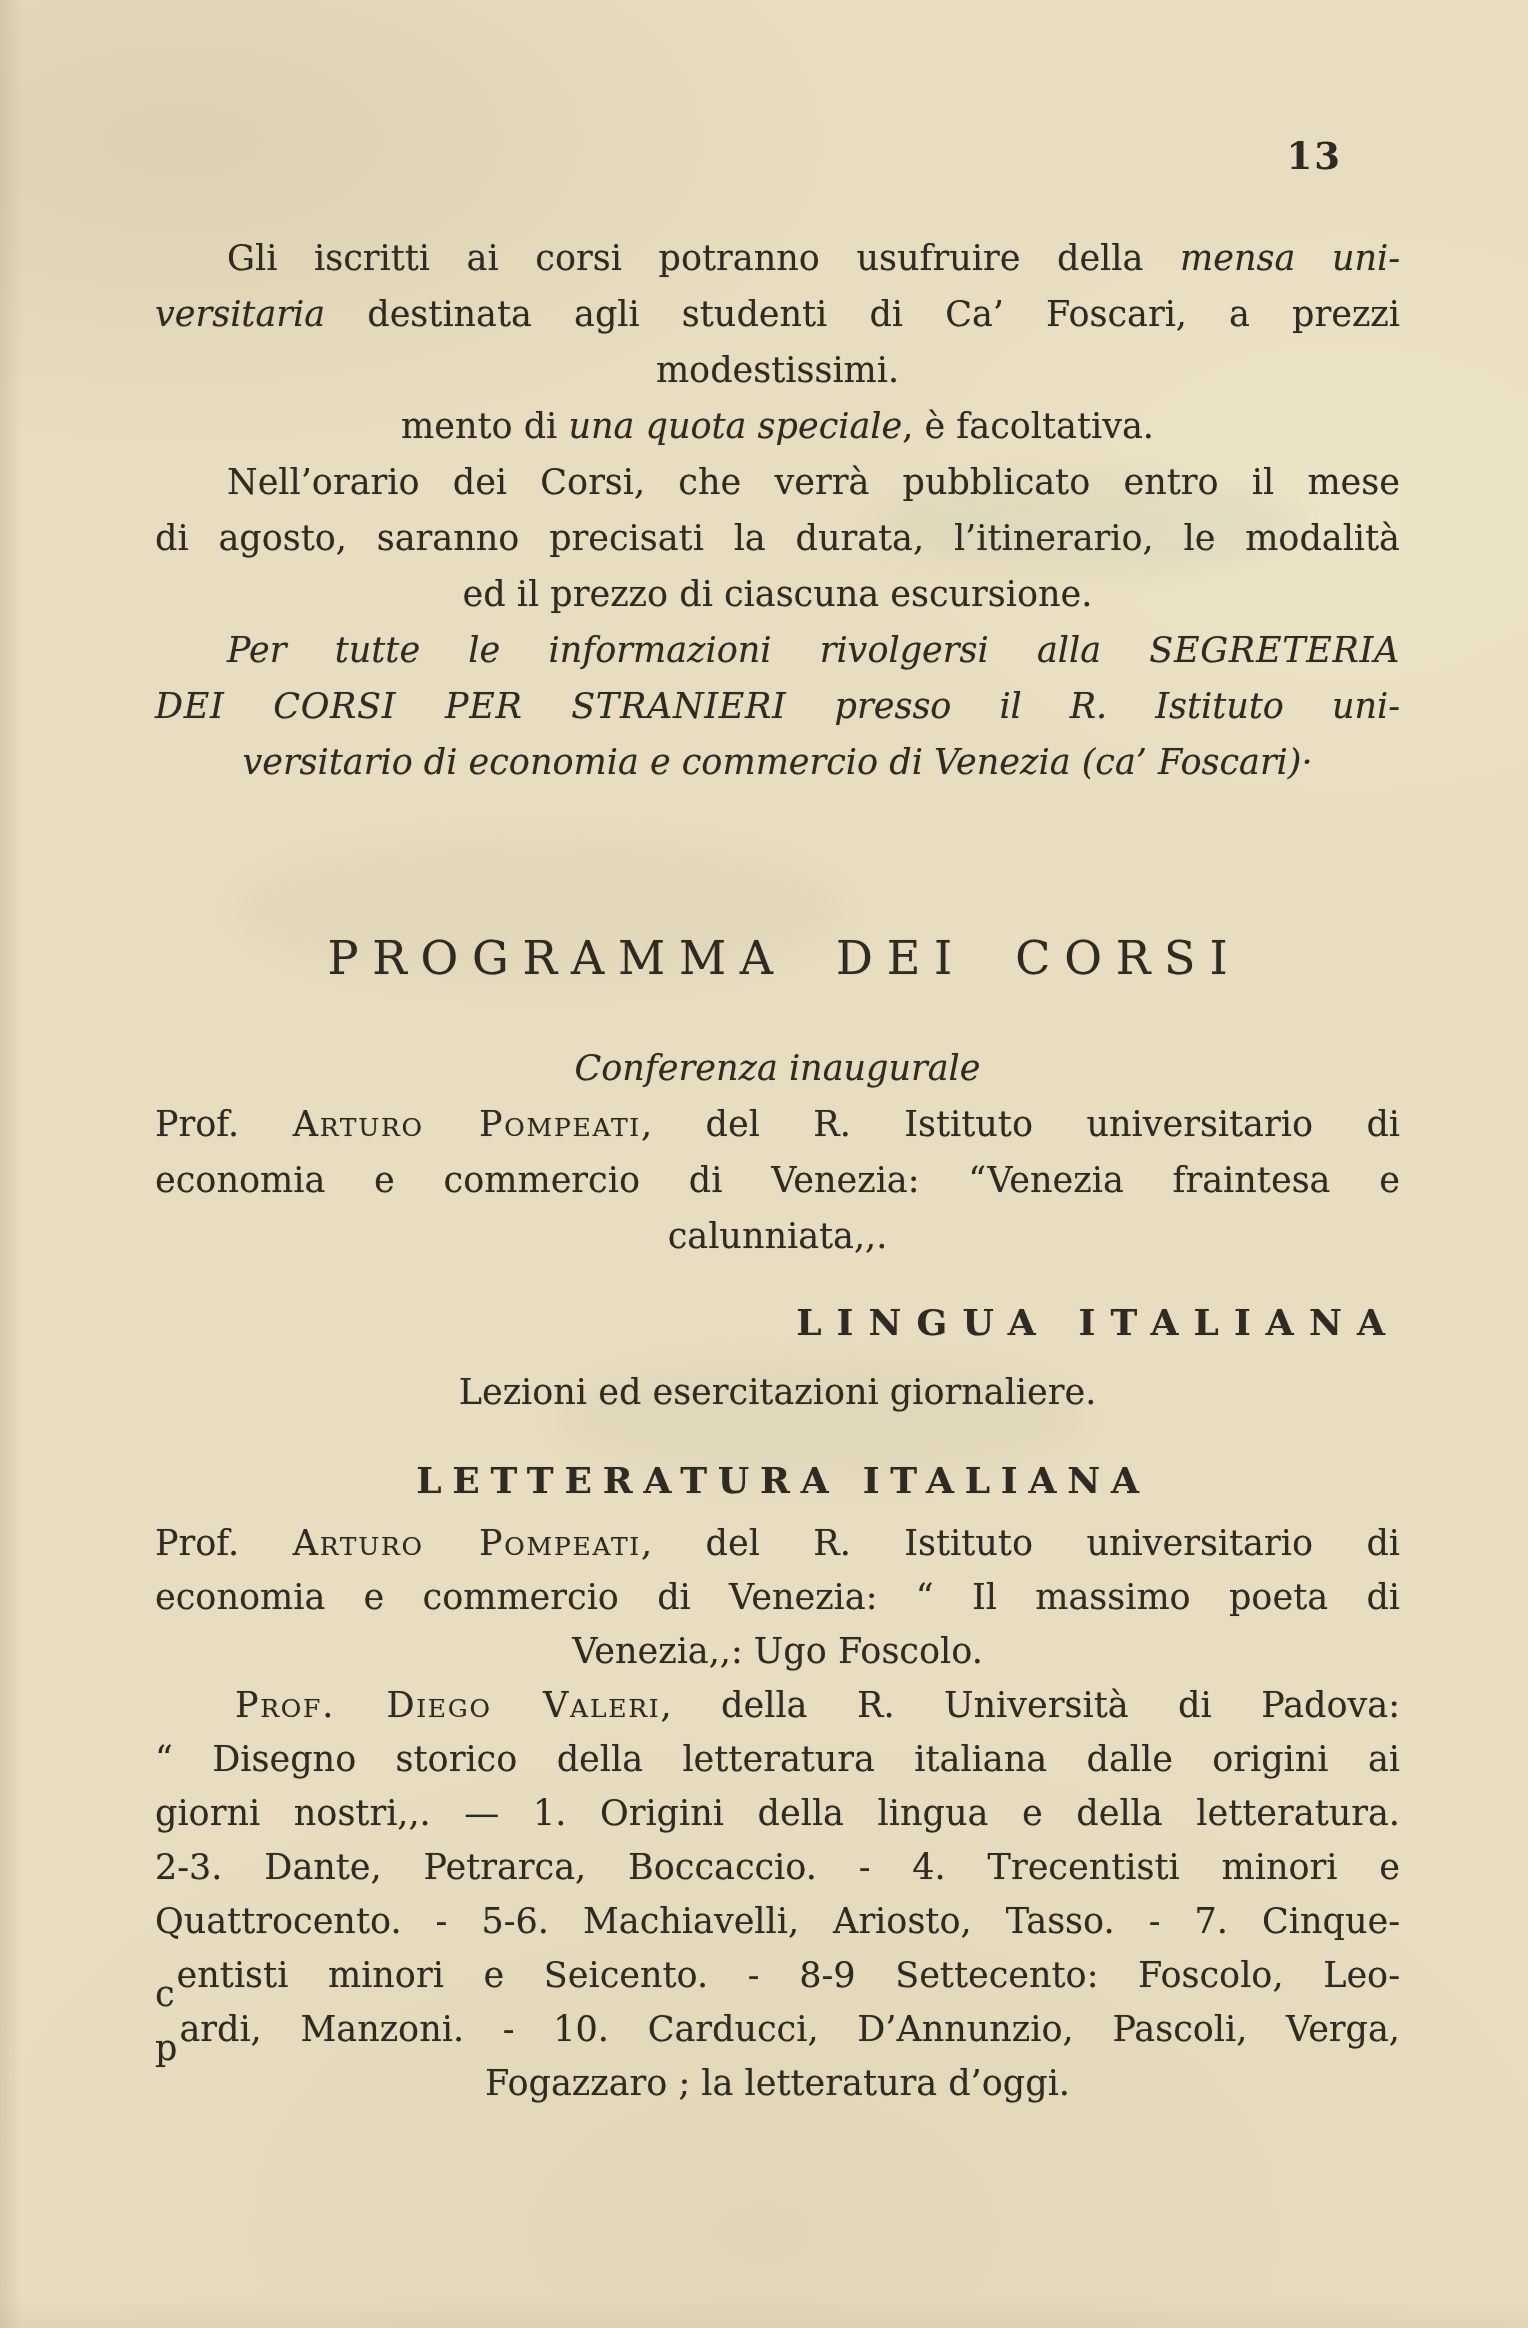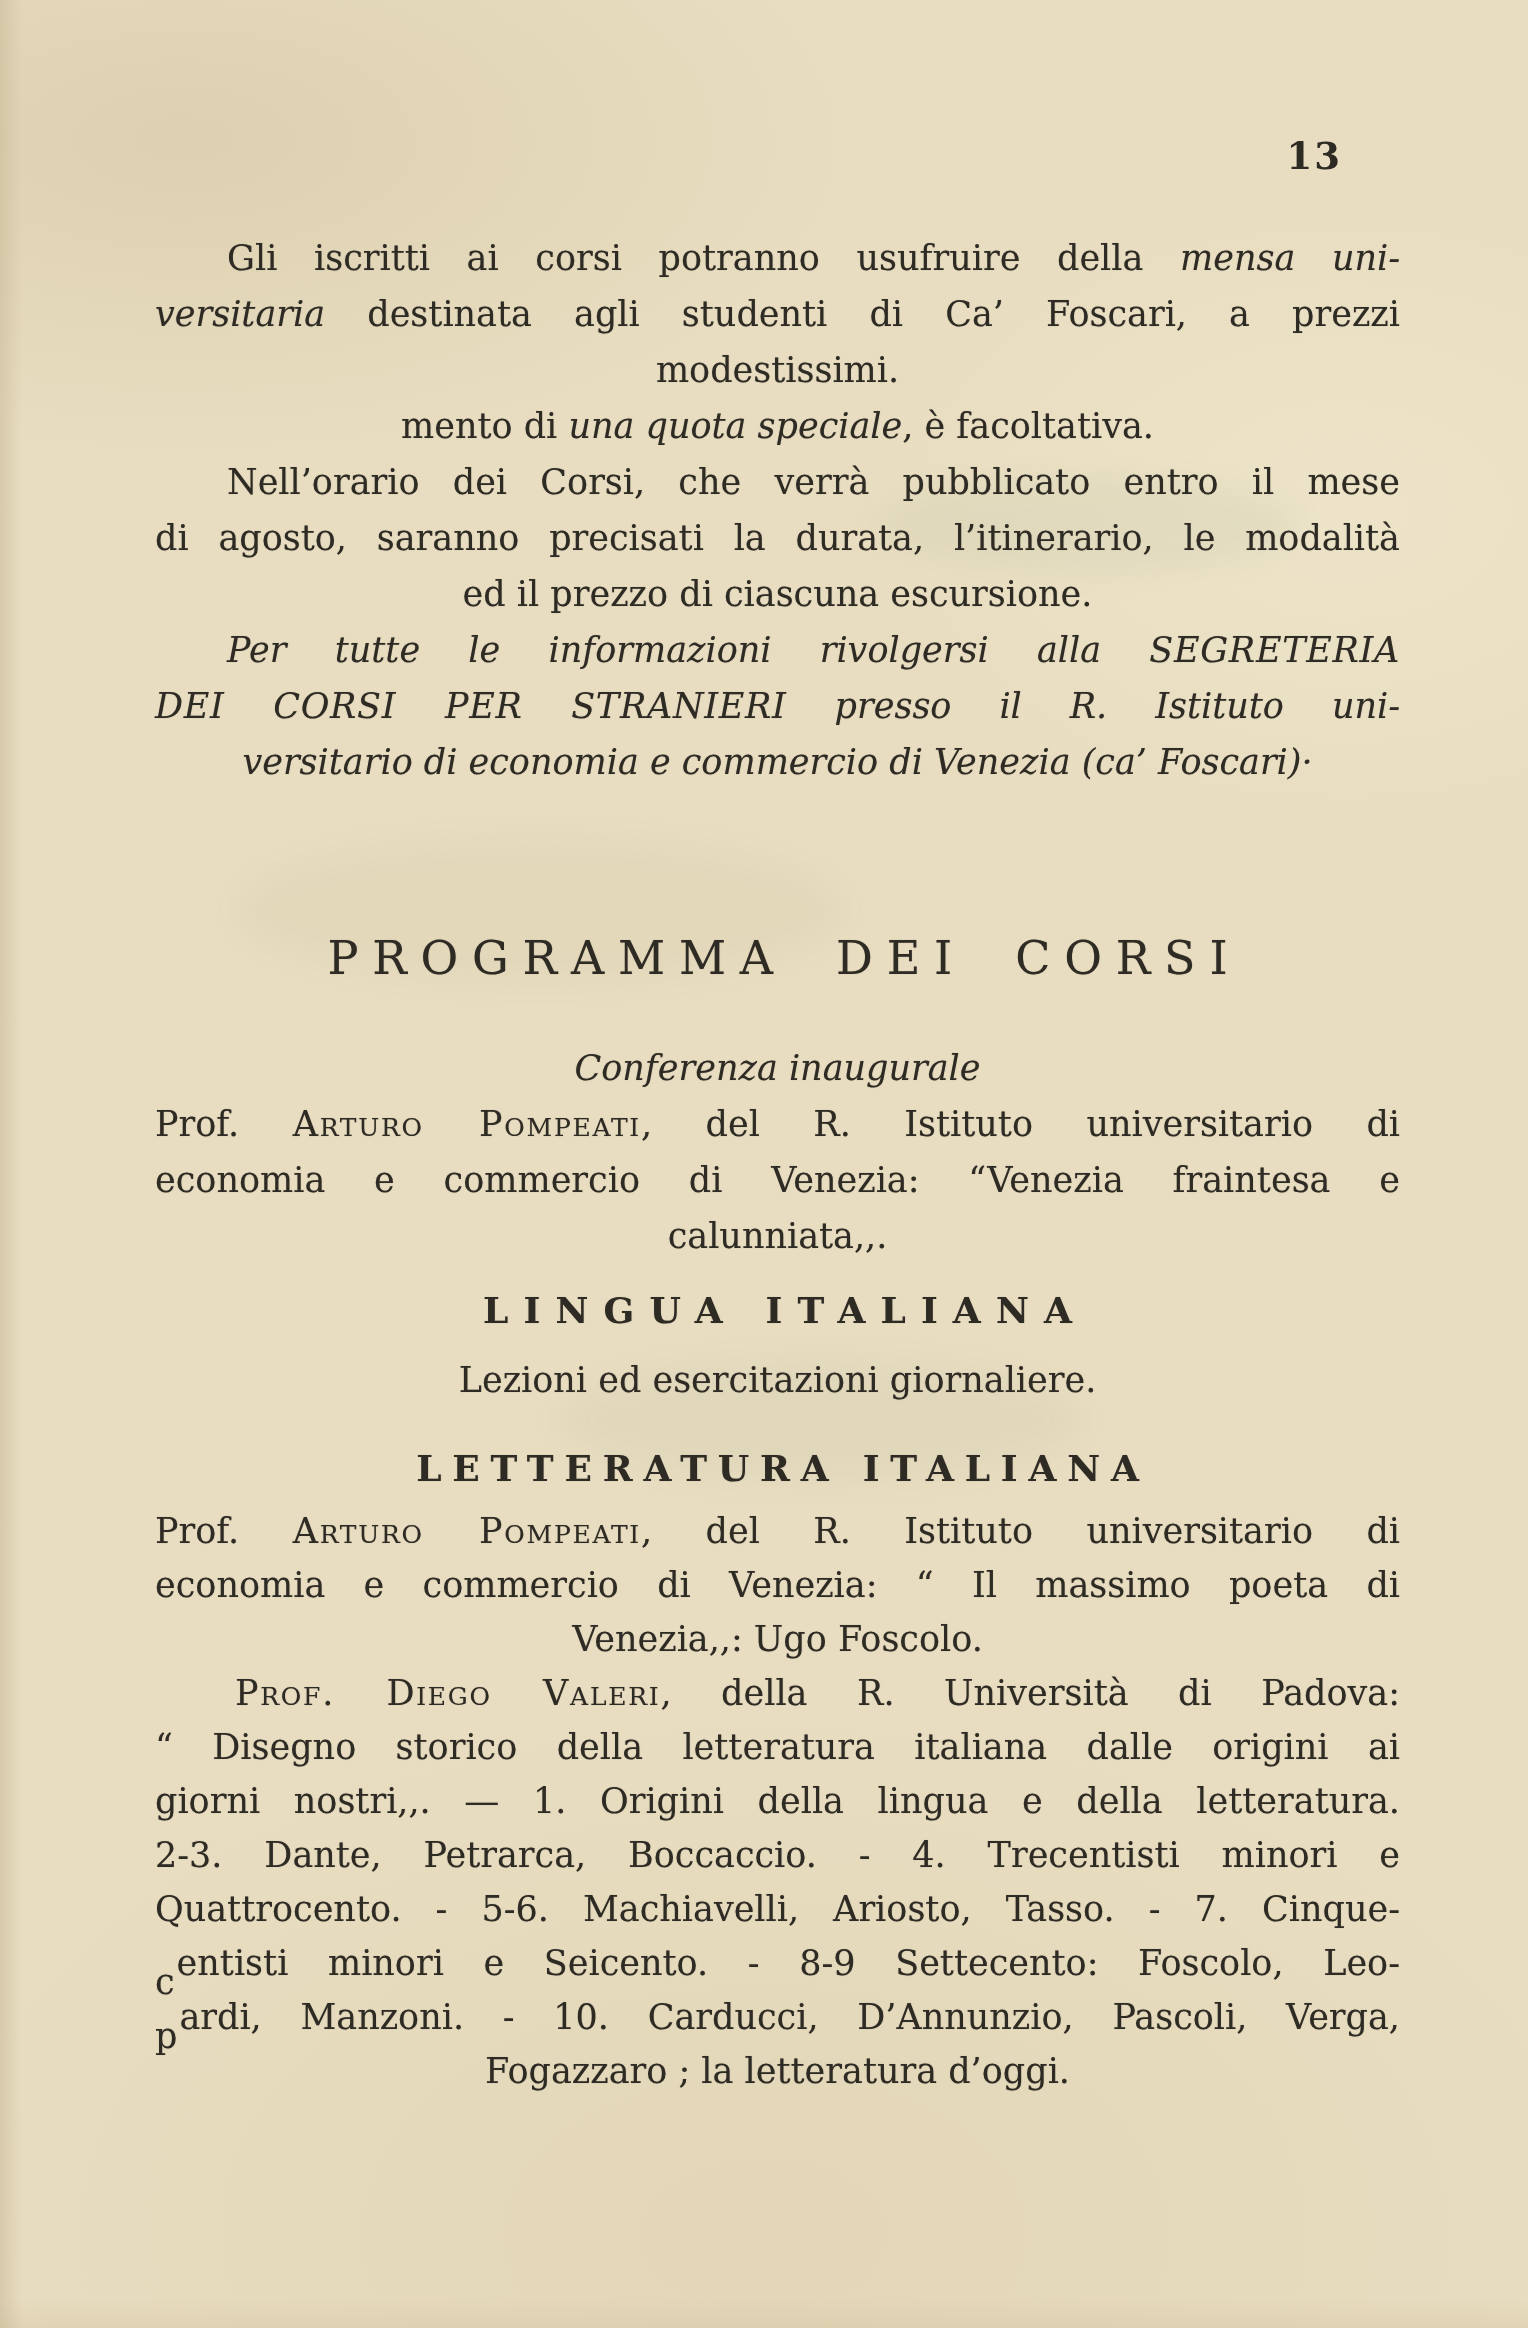--- a/index.html
+++ b/index.html
@@ -77,21 +77,21 @@
     letter-spacing: 0.08em;
     word-spacing: 0.25em;
     line-height: 48px;
   }
   .sec-heading {
     font-weight: 700;
     font-size: 36px;
     text-align: center;
     line-height: 48px;
   }
-  .ls-wide { letter-spacing: 0.42em; padding-left: 0.42em; margin-top: 22px; }
+  .ls-wide { letter-spacing: 0.42em; padding-left: 0.42em; margin-top: 34px; text-align: right; }
   .ls-med  { letter-spacing: 0.30em; padding-left: 0.30em; margin-top: 36px; }
 </style>
 </head>
 <body>
 
 <div class="page">
   <div class="stain s1"></div>
   <div class="stain s2"></div>
   <div class="stain s3"></div>
 

